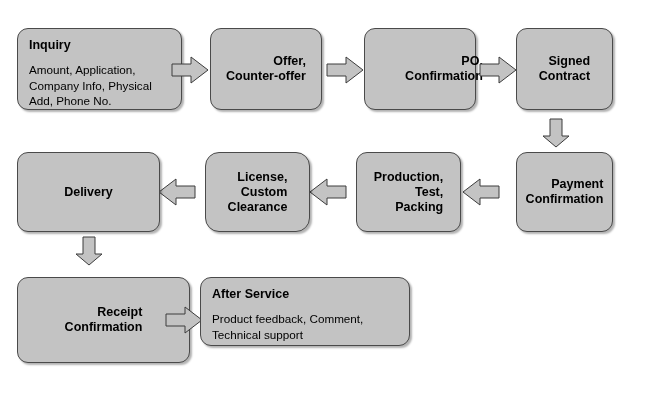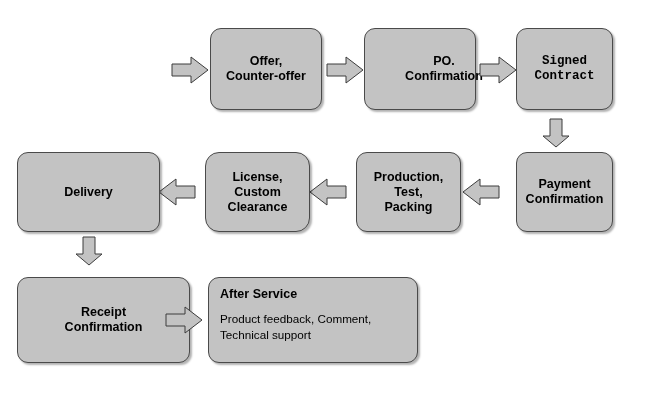--- a/index.html
+++ b/index.html
@@ -28,21 +28,21 @@
     border-radius: 11px;
     box-shadow: 2px 2px 2px rgba(0,0,0,0.30);
     color: #000000;
     display: flex;
     flex-direction: column;
     justify-content: center;
   }
   
   .node.centered {
     align-items: center;
-    text-align: center;
+    text-align: right;
   }
   .node-title {
     font-weight: bold;
     font-size: 12.5px;
     line-height: 15px;
     white-space: pre-line;
   }
   
   .node.detail {
     align-items: flex-start;
@@ -75,20 +75,26 @@
     stroke: #3c3c3c;
     stroke-width: 1;
     stroke-linejoin: miter;
   }
 </style>
 </head>
 <body>
 
 <div id="canvas">
 
+  <div class="node detail" style="left:17px; top:28px; width:165px; height:82px;">
+    <div class="node-title">Inquiry</div>
+    <div class="node-body">Amount, Application,
+Company Info, Physical
+Add, Phone No.</div>
+  </div>
 
   <div class="arrow" style="left:170px; top:55px;">
     <svg width="40" height="30" viewBox="0 0 40 30">
       <polygon class="shaft" points="2,9 21,9 21,2 38,15 21,28 21,21 2,21"></polygon>
     </svg>
   </div>
 
   <div class="node centered" style="left:210px; top:28px; width:112px; height:82px;">
     <div class="node-title">Offer,
 Counter-offer</div>
@@ -104,21 +110,21 @@
     <div class="node-title">PO.
 Confirmation</div>
   </div>
 
   <div class="arrow" style="left:478px; top:55px;">
     <svg width="40" height="30" viewBox="0 0 40 30">
       <polygon class="shaft" points="2,9 21,9 21,2 38,15 21,28 21,21 2,21"></polygon>
     </svg>
   </div>
 
-  <div class="node centered" style="left:516px; top:28px; width:97px; height:82px;font-family:Liberation Mono, monospace;">
+  <div class="node centered" style="left:516px; top:28px; width:97px; height:82px;">
     <div class="node-title">Signed
 Contract</div>
   </div>
 
   <div class="arrow" style="left:541px; top:117px;">
     <svg width="30" height="32" viewBox="0 0 30 32">
       <polygon class="shaft" points="9,2 21,2 21,19 28,19 15,30 2,19 9,19"></polygon>
     </svg>
   </div>
 
@@ -171,19 +177,19 @@
     <div class="node-title">Receipt
 Confirmation</div>
   </div>
 
   <div class="arrow" style="left:164px; top:305px;">
     <svg width="40" height="30" viewBox="0 0 40 30">
       <polygon class="shaft" points="2,9 21,9 21,2 38,15 21,28 21,21 2,21"></polygon>
     </svg>
   </div>
 
-  <div class="node detail" style="left:208px; top:277px; width:210px; height:86px;">
+  <div class="node detail" style="left:200px; top:277px; width:210px; height:69px;">
     <div class="node-title">After Service</div>
     <div class="node-body">Product feedback, Comment,
 Technical support</div>
   </div>
 
 </div>
 
 </body></html>

